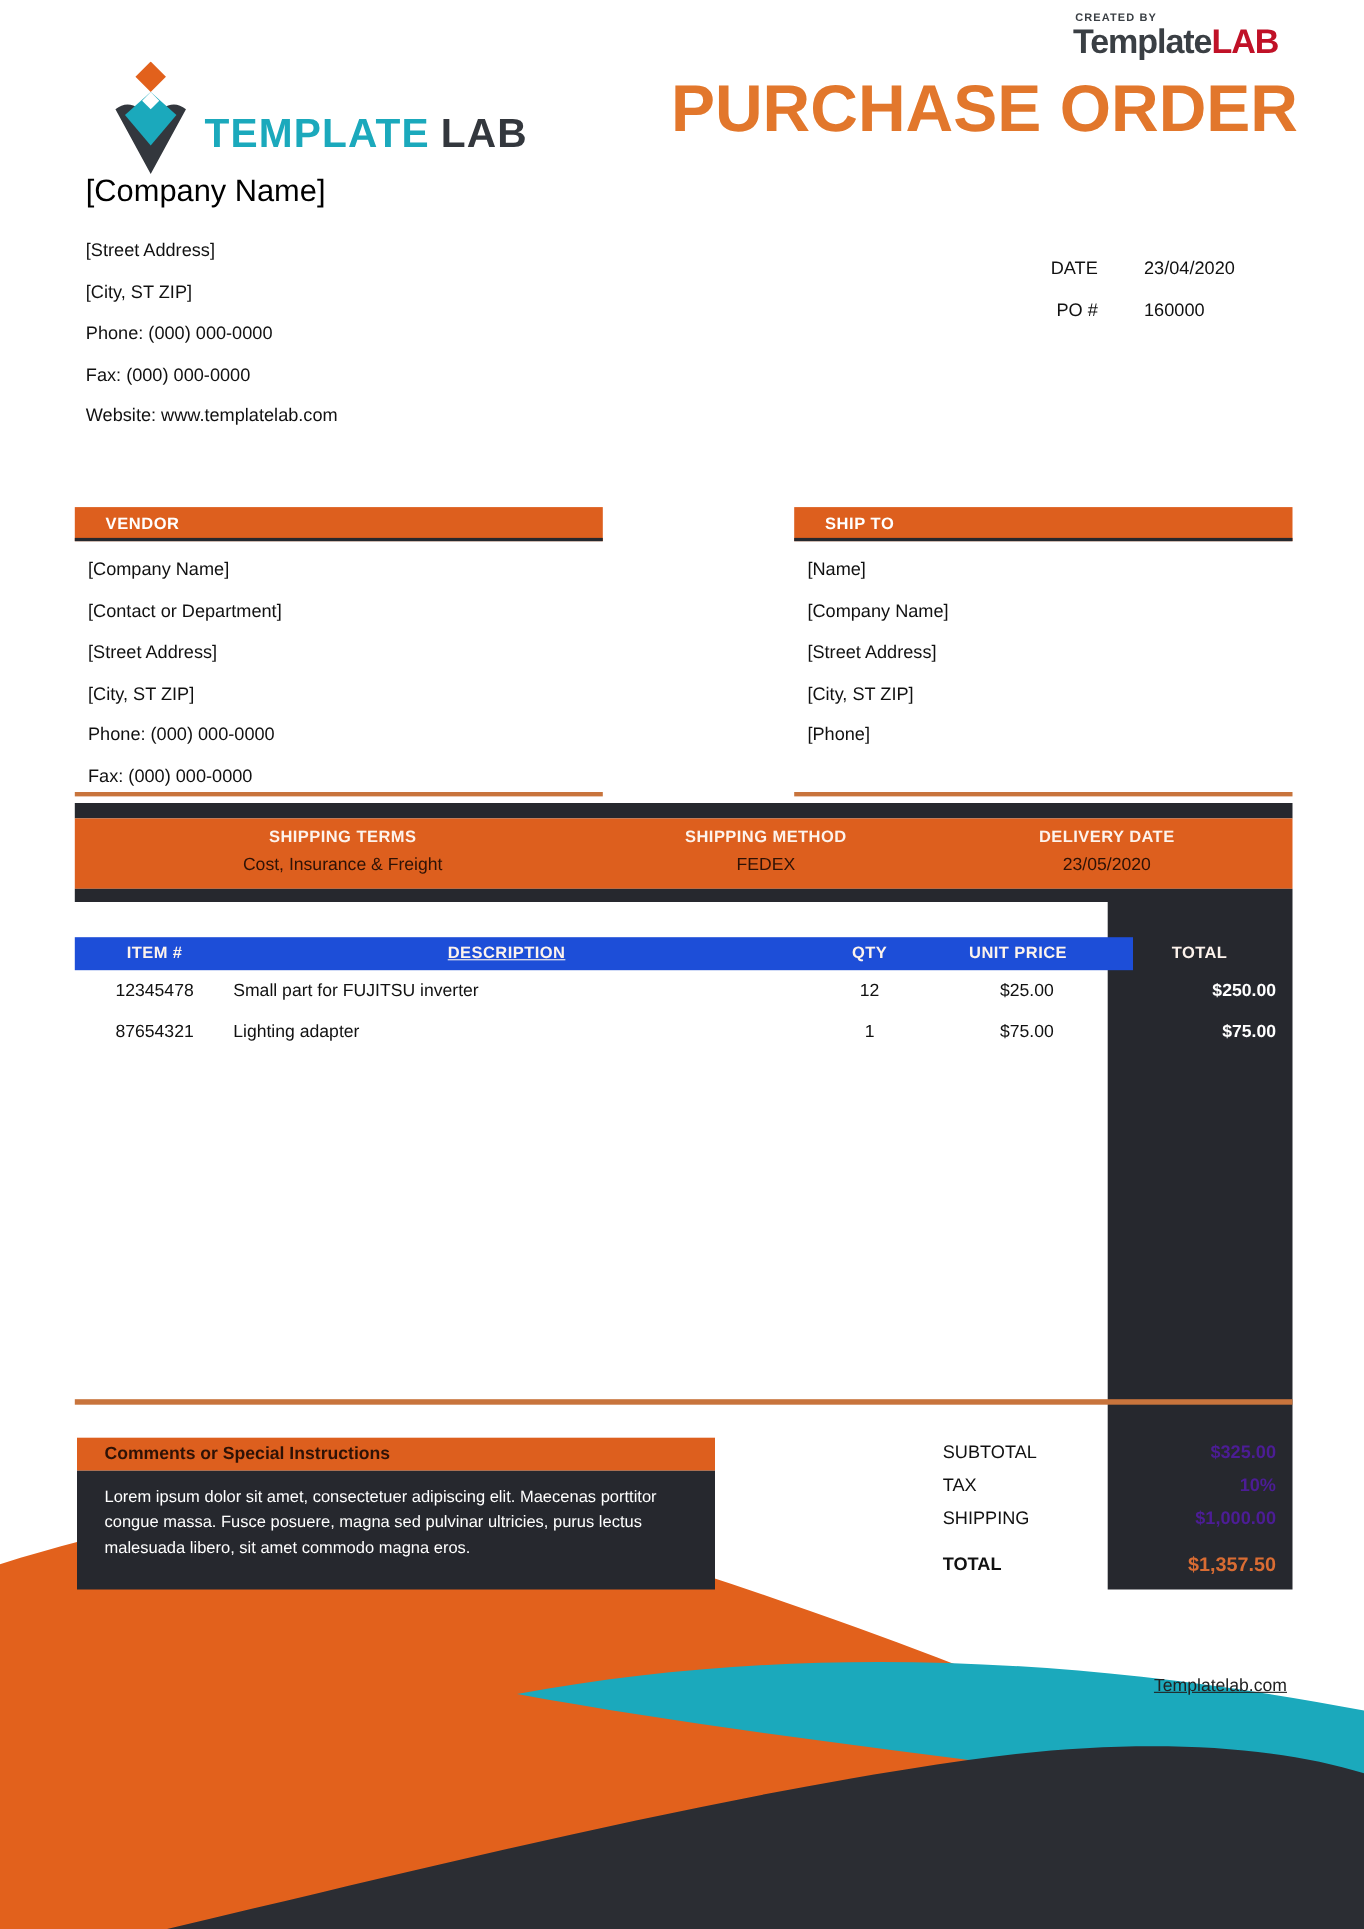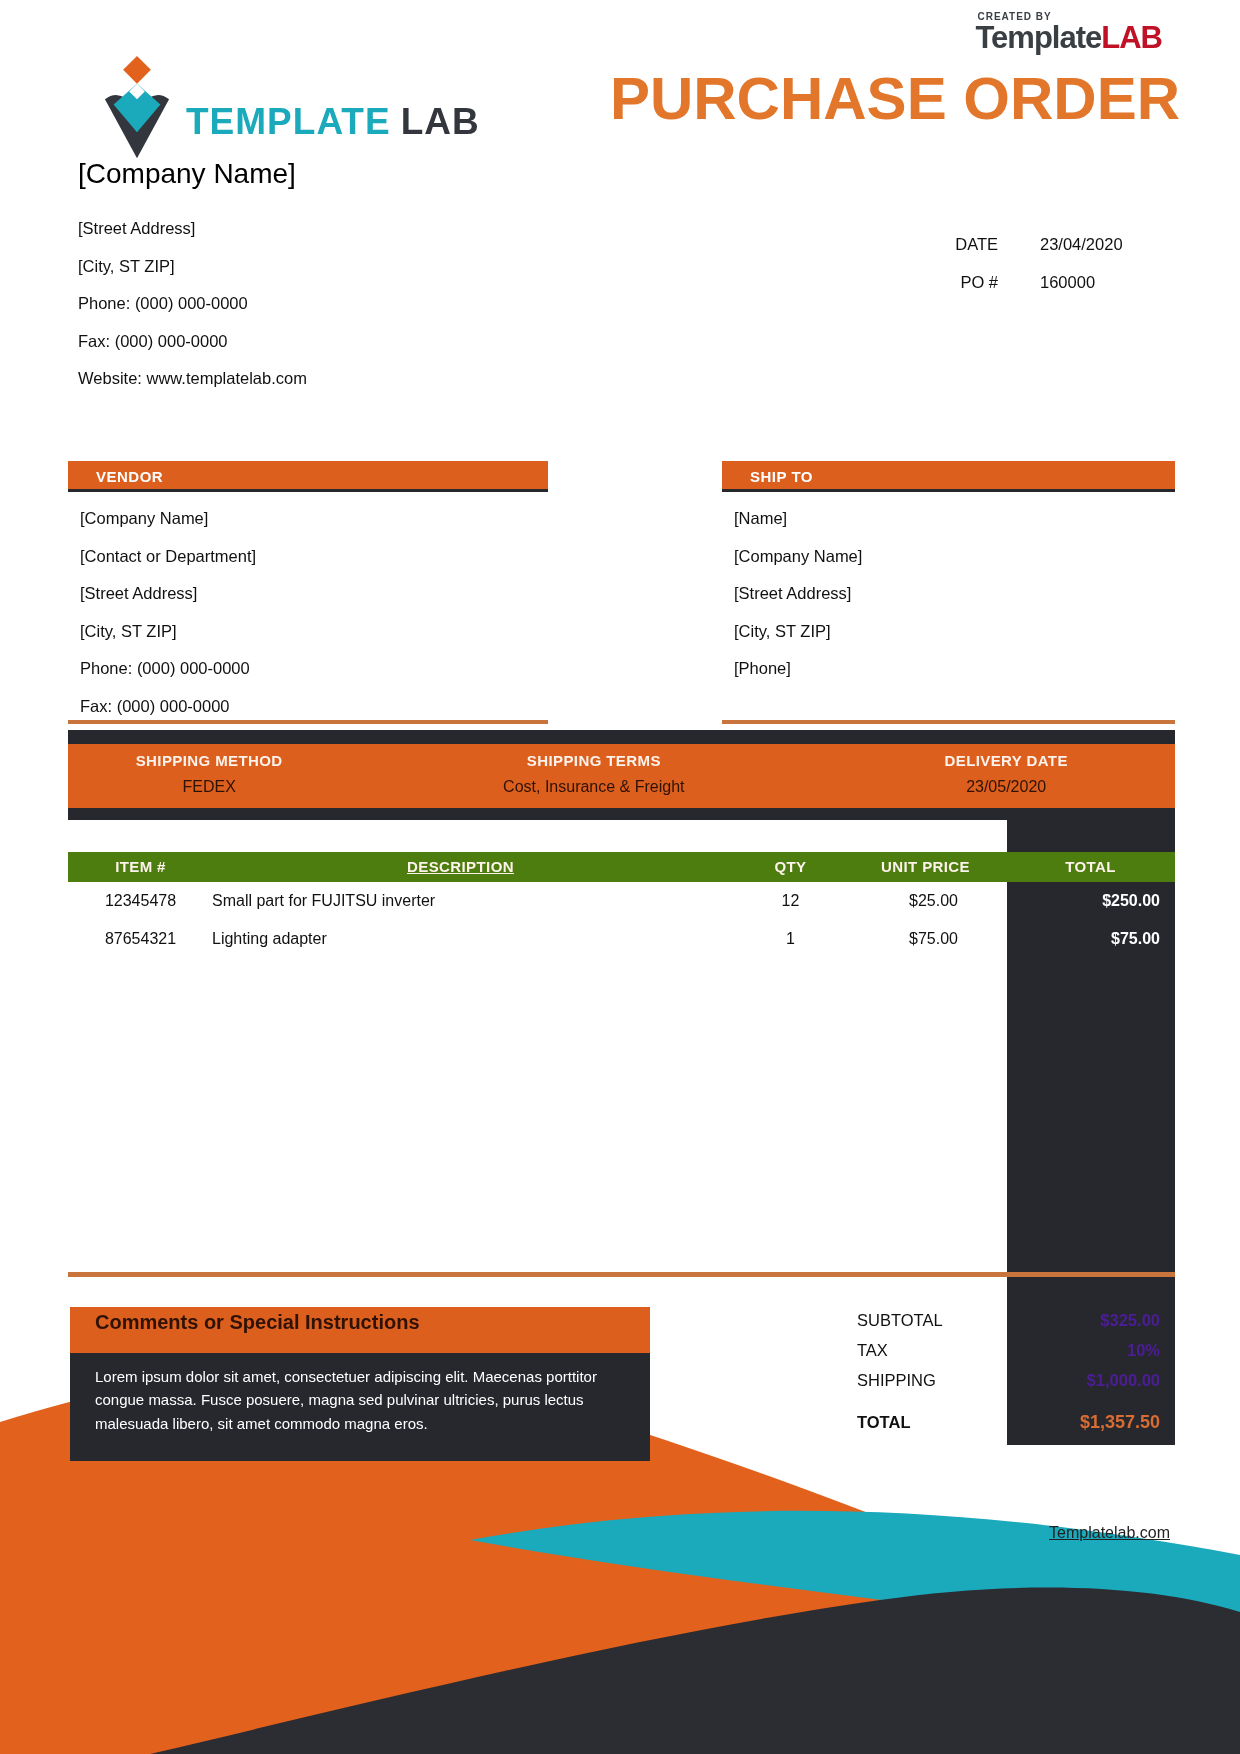--- a/index.html
+++ b/index.html
@@ -43,42 +43,42 @@
   .shipblock .dbar-top{height:14px;background:#26282e;}
   .shipblock .orange{background:#dd5f1e;height:64px;display:flex;}
   .shipblock .dbar-bot{height:12px;background:#26282e;}
   .shipcol{box-sizing:border-box;text-align:center;padding-top:8px;}
   .shipcol.c1{width:44%;}.shipcol.c2{width:25.5%;}.shipcol.c3{width:30.5%;}
   .shipcol .h{color:#fdf3ec;font-weight:bold;font-size:15px;letter-spacing:.4px;}
   .shipcol .v{color:#2e1206;font-size:16px;margin-top:9px;}
   
   .darkcol{position:absolute;left:1007px;top:820px;width:168px;height:625px;background:#26282e;z-index:1;}
   
-  .itemshead{position:absolute;left:68px;top:852px;width:1107px;height:30px;background:#4d7c0f;z-index:2;
+  .itemshead{position:absolute;left:68px;top:852px;width:962px;height:30px;background:#1d4ed8;z-index:2;
     color:#fdf3ec;font-weight:bold;font-size:15px;line-height:30px;letter-spacing:.4px;}
   .itemshead span{position:absolute;text-align:center;}
   .ih-item{left:10px;width:125px;}
   .ih-desc{left:255px;width:275px;text-decoration:underline;}
   .ih-qty{left:660px;width:125px;}
   .ih-unit{left:795px;width:125px;}
   .ih-total{left:960px;width:125px;}
   .itemsrows{position:absolute;left:68px;top:882px;width:1107px;z-index:2;font-size:16px;}
   .irow{position:relative;height:37.5px;line-height:37.5px;}
   .irow span{position:absolute;top:0;}
   .c-item{left:10px;width:125px;text-align:center;}
   .c-desc{left:144px;}
   .c-qty{left:660px;width:125px;text-align:center;}
   .c-unit{left:765px;width:125px;text-align:right;}
   .c-total{left:942px;width:150px;text-align:right;color:#fff;font-weight:bold;}
   
   .orangerule{position:absolute;left:68px;top:1272px;width:1107px;height:5px;background:#c8743c;z-index:3;}
   
   .comments{position:absolute;left:70px;top:1307px;width:580px;z-index:2;}
-  .comments .chead{background:#dd5f1e;height:46px;line-height:30px;padding-left:25px;
-    color:#2e1206;font-weight:bold;font-size:20px;box-sizing:border-box;}
+  .comments .chead{background:#dd5f1e;height:30px;line-height:30px;padding-left:25px;
+    color:#2e1206;font-weight:bold;font-size:16px;box-sizing:border-box;}
   .comments .cbody{background:#26282e;height:108px;box-sizing:border-box;padding:12px 28px 0 25px;
     color:#fff;font-size:15px;line-height:1.55;}
   
   .totals{position:absolute;left:68px;top:1305px;width:1107px;z-index:2;font-size:16.5px;}
   .trow{position:relative;height:30px;line-height:30px;}
   .trow.big{height:38px;line-height:38px;margin-top:8px;}
   .trow .tl{position:absolute;left:789px;}
   .trow .tv{position:absolute;left:942px;width:150px;text-align:right;color:#4c1d95;font-weight:bold;}
   .trow.big .tl{font-weight:bold;}
   .trow.big .tv{color:#d96c33;font-size:18px;}
@@ -152,27 +152,27 @@
       <div>[Street Address]</div>
       <div>[City, ST  ZIP]</div>
       <div>[Phone]</div>
     </div>
     <div class="uline"></div>
   </div>
 
   <div class="shipblock">
     <div class="dbar-top"></div>
     <div class="orange">
+      <div class="shipcol c1">
+        <div class="h">SHIPPING TERMS</div>
+        <div class="v">Cost, Insurance &amp; Freight</div>
+      </div>
       <div class="shipcol c2">
         <div class="h">SHIPPING METHOD</div>
         <div class="v">FEDEX</div>
-      </div>
-      <div class="shipcol c1">
-        <div class="h">SHIPPING TERMS</div>
-        <div class="v">Cost, Insurance &amp; Freight</div>
       </div>
       <div class="shipcol c3">
         <div class="h">DELIVERY DATE</div>
         <div class="v">23/05/2020</div>
       </div>
     </div>
     <div class="dbar-bot"></div>
   </div>
 
   <div class="darkcol"></div>

